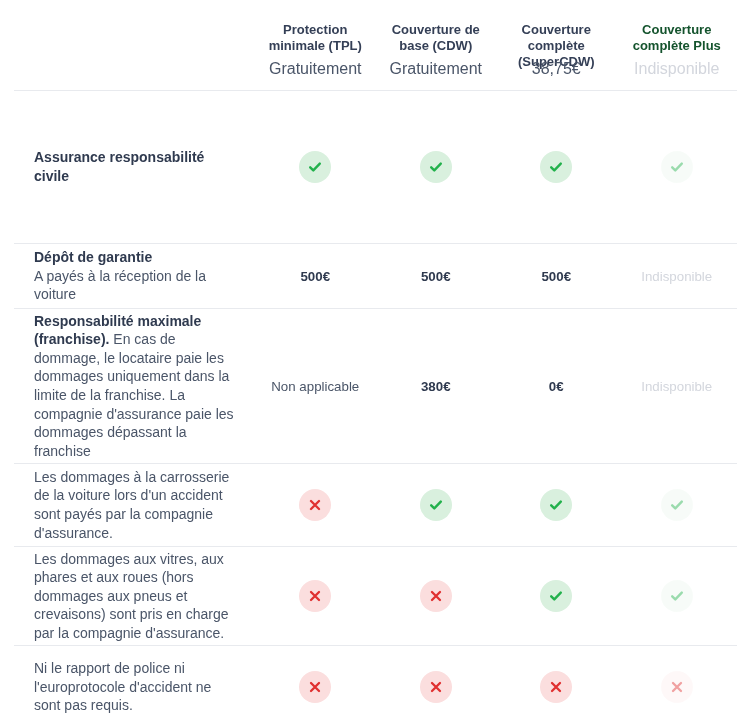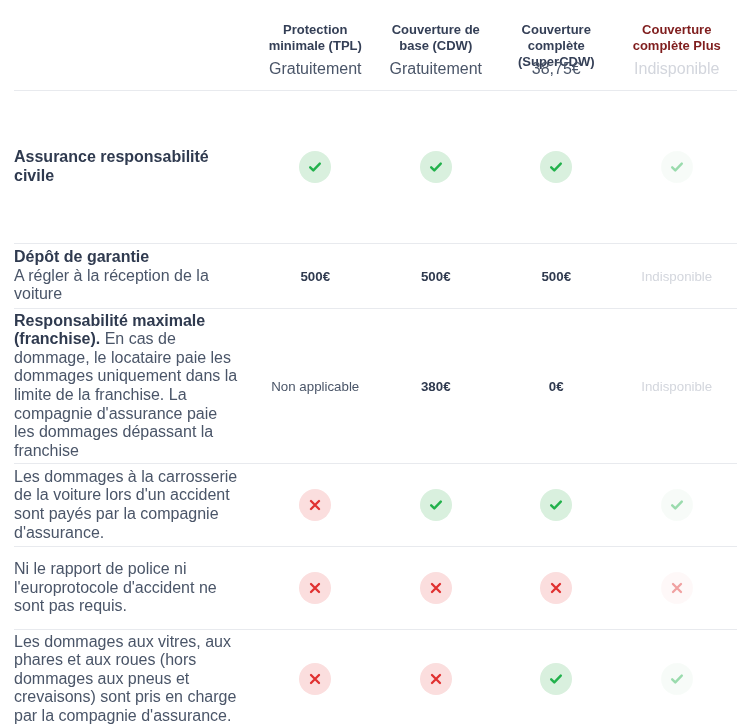--- a/index.html
+++ b/index.html
@@ -60,44 +60,45 @@
 
   .head-title {
     font-size: 13px;
     font-weight: bold;
     line-height: 16px;
     color: #343f56;
     align-items: flex-start;
     padding-top: 22px;
   }
 
-  .head-title.muted { color: #7f1d1d; }
+  .head-title.muted { color: #14532d; }
 
   .price-row { height: 42px; }
 
   .price {
     font-size: 16px;
     color: #4a5568;
     line-height: 18px;
   }
 
   .price.muted { color: #d3d6dd; }
 
   
   .r1 { height: 153px; }
   .r2 { height: 65px; }
   .r3 { height: 155px; }
   .r4 { height: 83px; }
   .r5 { height: 99px; }
   .r6 { height: 83px; }
 
   .desc-text {
-    font-size: 16px;
+    font-size: 14px;
     line-height: 18.6px;
     color: #4a5568;
+    margin-left: 20px;
   }
 
   .desc-text b,
   .desc-title {
     font-weight: bold;
     color: #2f3a4f;
   }
 
   .desc-title { display: block; }
 
@@ -191,21 +192,21 @@
           <svg width="16" height="16" viewBox="0 0 16 16">
               <path d="M3.2 8.3 L6.3 11.4 L12.8 4.6" stroke="#22b14c" stroke-width="2.4" fill="none" stroke-linecap="round" stroke-linejoin="round"></path>
             </svg>
         </span>
       </div>
     </div>
 
     <div class="row sep r2">
       <div class="cell-desc">
         <div class="desc-text">
-          <span class="desc-title">Dépôt de garantie</span><span>A régler à la réception de la voiture</span>
+          <span class="desc-title">Dépôt de garantie</span><span>A payés à la réception de la voiture</span>
         </div>
       </div>
       <div class="cell-opt">
         <span class="val">500€</span>
       </div>
       <div class="cell-opt">
         <span class="val">500€</span>
       </div>
       <div class="cell-opt">
         <span class="val">500€</span>
@@ -262,20 +263,54 @@
       </div>
       <div class="cell-opt col-muted">
         <span class="icon yes">
           <svg width="16" height="16" viewBox="0 0 16 16">
               <path d="M3.2 8.3 L6.3 11.4 L12.8 4.6" stroke="#22b14c" stroke-width="2.4" fill="none" stroke-linecap="round" stroke-linejoin="round"></path>
             </svg>
         </span>
       </div>
     </div>
 
+    <div class="row sep r5">
+      <div class="cell-desc">
+        <div class="desc-text">Les dommages aux vitres, aux phares et aux roues (hors dommages aux pneus et crevaisons) sont pris en charge par la compagnie d'assurance.</div>
+      </div>
+      <div class="cell-opt">
+        <span class="icon no">
+          <svg width="14" height="14" viewBox="0 0 14 14">
+              <path d="M3 3 L11 11 M11 3 L3 11" stroke="#e03030" stroke-width="2.3" stroke-linecap="round"></path>
+            </svg>
+        </span>
+      </div>
+      <div class="cell-opt">
+        <span class="icon no">
+          <svg width="14" height="14" viewBox="0 0 14 14">
+              <path d="M3 3 L11 11 M11 3 L3 11" stroke="#e03030" stroke-width="2.3" stroke-linecap="round"></path>
+            </svg>
+        </span>
+      </div>
+      <div class="cell-opt">
+        <span class="icon yes">
+          <svg width="16" height="16" viewBox="0 0 16 16">
+              <path d="M3.2 8.3 L6.3 11.4 L12.8 4.6" stroke="#22b14c" stroke-width="2.4" fill="none" stroke-linecap="round" stroke-linejoin="round"></path>
+            </svg>
+        </span>
+      </div>
+      <div class="cell-opt col-muted">
+        <span class="icon yes">
+          <svg width="16" height="16" viewBox="0 0 16 16">
+              <path d="M3.2 8.3 L6.3 11.4 L12.8 4.6" stroke="#22b14c" stroke-width="2.4" fill="none" stroke-linecap="round" stroke-linejoin="round"></path>
+            </svg>
+        </span>
+      </div>
+    </div>
+
     <div class="row sep r6">
       <div class="cell-desc">
         <div class="desc-text">Ni le rapport de police ni l'europrotocole d'accident ne sont pas requis.</div>
       </div>
       <div class="cell-opt">
         <span class="icon no">
           <svg width="14" height="14" viewBox="0 0 14 14">
               <path d="M3 3 L11 11 M11 3 L3 11" stroke="#e03030" stroke-width="2.3" stroke-linecap="round"></path>
             </svg>
         </span>
@@ -291,53 +326,19 @@
         <span class="icon no">
           <svg width="14" height="14" viewBox="0 0 14 14">
               <path d="M3 3 L11 11 M11 3 L3 11" stroke="#e03030" stroke-width="2.3" stroke-linecap="round"></path>
             </svg>
         </span>
       </div>
       <div class="cell-opt col-muted">
         <span class="icon no">
           <svg width="14" height="14" viewBox="0 0 14 14">
               <path d="M3 3 L11 11 M11 3 L3 11" stroke="#e03030" stroke-width="2.3" stroke-linecap="round"></path>
-            </svg>
-        </span>
-      </div>
-    </div>
-
-    <div class="row sep r5">
-      <div class="cell-desc">
-        <div class="desc-text">Les dommages aux vitres, aux phares et aux roues (hors dommages aux pneus et crevaisons) sont pris en charge par la compagnie d'assurance.</div>
-      </div>
-      <div class="cell-opt">
-        <span class="icon no">
-          <svg width="14" height="14" viewBox="0 0 14 14">
-              <path d="M3 3 L11 11 M11 3 L3 11" stroke="#e03030" stroke-width="2.3" stroke-linecap="round"></path>
-            </svg>
-        </span>
-      </div>
-      <div class="cell-opt">
-        <span class="icon no">
-          <svg width="14" height="14" viewBox="0 0 14 14">
-              <path d="M3 3 L11 11 M11 3 L3 11" stroke="#e03030" stroke-width="2.3" stroke-linecap="round"></path>
-            </svg>
-        </span>
-      </div>
-      <div class="cell-opt">
-        <span class="icon yes">
-          <svg width="16" height="16" viewBox="0 0 16 16">
-              <path d="M3.2 8.3 L6.3 11.4 L12.8 4.6" stroke="#22b14c" stroke-width="2.4" fill="none" stroke-linecap="round" stroke-linejoin="round"></path>
-            </svg>
-        </span>
-      </div>
-      <div class="cell-opt col-muted">
-        <span class="icon yes">
-          <svg width="16" height="16" viewBox="0 0 16 16">
-              <path d="M3.2 8.3 L6.3 11.4 L12.8 4.6" stroke="#22b14c" stroke-width="2.4" fill="none" stroke-linecap="round" stroke-linejoin="round"></path>
             </svg>
         </span>
       </div>
     </div>
 
   </div>
 </div>
 
 </body></html>

